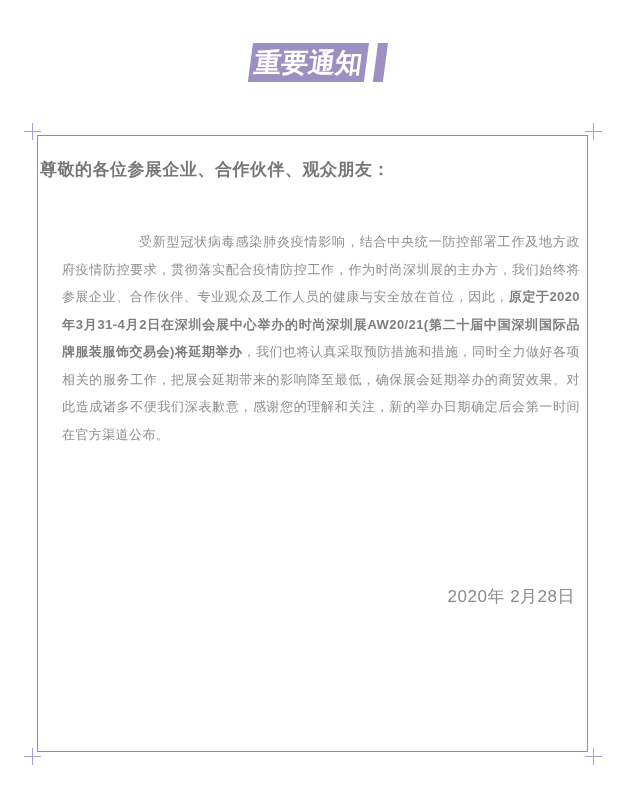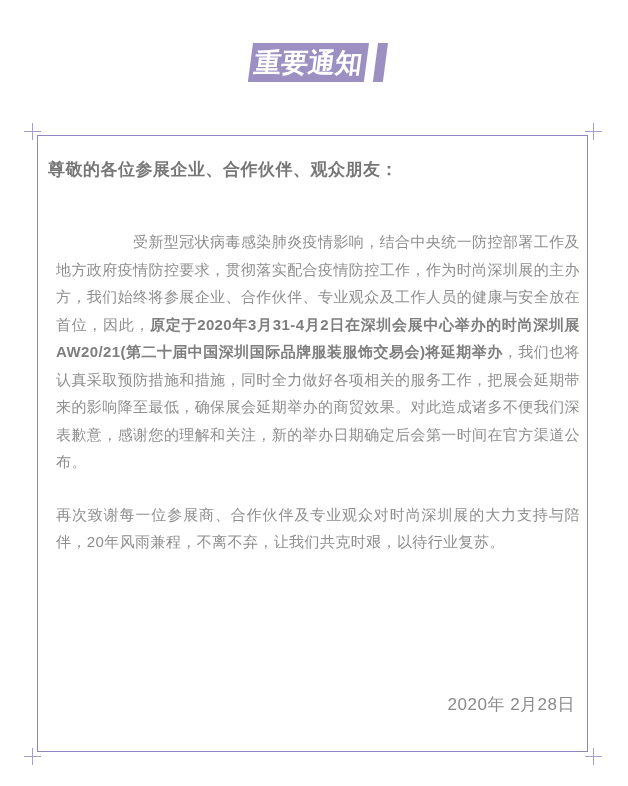--- a/index.html
+++ b/index.html
@@ -62,30 +62,30 @@
     left: 8px; top: 0; width: 1px; height: 17px;
     background: #a89dd1;
   }
   .cross-tl { left: 24px;  top: 123px; }
   .cross-tr { left: 585px; top: 123px; }
   .cross-bl { left: 24px;  top: 748px; }
   .cross-br { left: 585px; top: 748px; }
 
   
   .greeting {
-    margin: 22px 8px 0 10px;
+    margin: 22px 8px 0 2px;
     font-size: 17px;
     line-height: 24px;
     font-weight: bold;
     color: #767676;
     letter-spacing: 0.5px;
   }
   .para {
-    margin: 0 7px 0 18px;
-    font-size: 15px;
+    margin: 0 7px 0 24px;
+    font-size: 13px;
     line-height: 27.5px;
     color: #8e8e8e;
     text-align: justify;
     letter-spacing: 0.4px;
   }
   .para-1 { margin-top: 46px; text-indent: 77px; }
   .para-1 .bold-seg { font-weight: bold; color: #7e7e7e; }
   .para-2 { margin-top: 25px; }
 
   .signature {
@@ -111,21 +111,20 @@
   <div class="cross cross-tr"></div>
   <div class="cross cross-bl"></div>
   <div class="cross cross-br"></div>
 
   <div class="notice-card">
 
     <div class="greeting">尊敬的各位参展企业、合作伙伴、观众朋友：</div>
 
     <div class="para para-1"><span>受新型冠状病毒感染肺炎疫情影响，结合中央统一防控部署工作及地方政府疫情防控要求，贯彻落实配合疫情防控工作，作为时尚深圳展的主办方，我们始终将参展企业、合作伙伴、专业观众及工作人员的健康与安全放在首位，因此，</span><span class="bold-seg">原定于2020年3月31-4月2日在深圳会展中心举办的时尚深圳展AW20/21(第二十届中国深圳国际品牌服装服饰交易会)将延期举办</span><span>，我们也将认真采取预防措施和措施，同时全力做好各项相关的服务工作，把展会延期带来的影响降至最低，确保展会延期举办的商贸效果。对此造成诸多不便我们深表歉意，感谢您的理解和关注，新的举办日期确定后会第一时间在官方渠道公布。</span></div>
 
-    <div class="para para-2">再次致谢每一位参展商、合作伙伴及专业观众对时尚深圳展的大力支持与陪伴，20年风雨兼程，不离不弃，让我们共克时艰，以待行业复苏。</div>
 
     <div class="signature">
       <div>2020年 2月28日</div>
     </div>
 
   </div>
 
 </div>
 
 </body></html>

